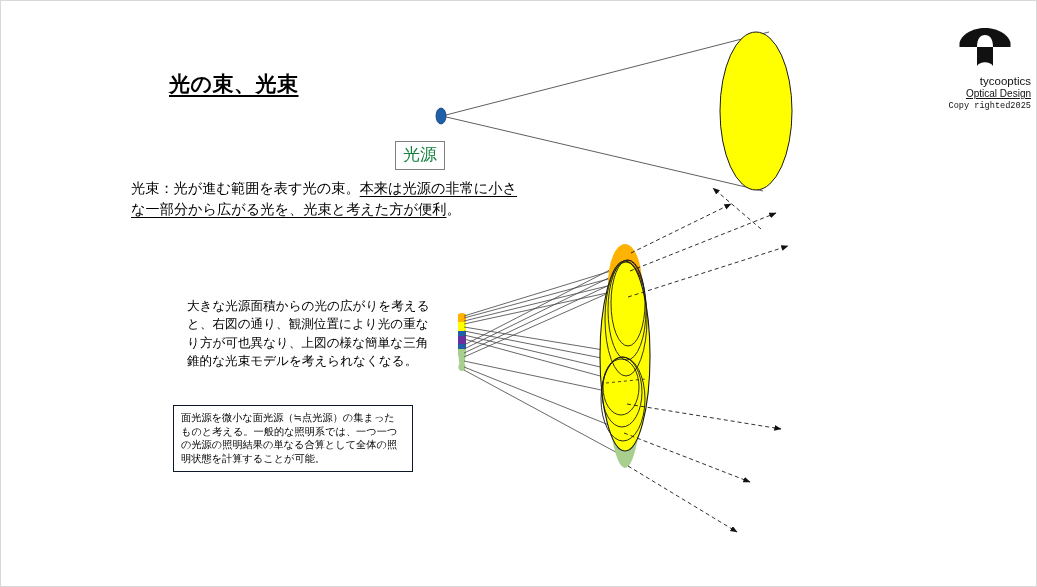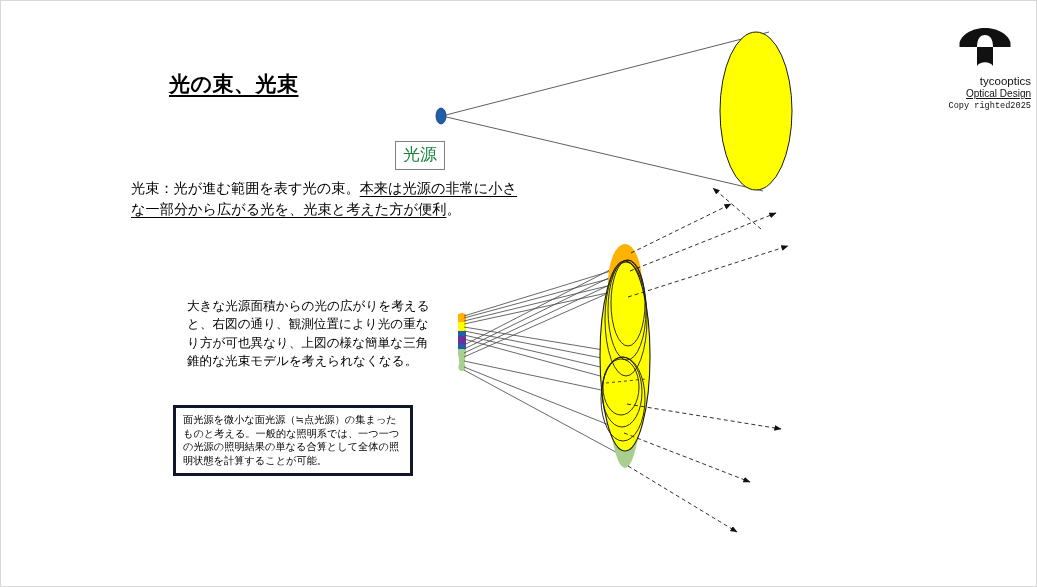--- a/index.html
+++ b/index.html
@@ -66,21 +66,21 @@
     font-size:12.6px;
     line-height:18.4px;
     color:#000;
   }
 
   .note-box{
     position:absolute;
     left:172px; top:404px;
     width:240px;
     padding:5px 7px 6px 7px;
-    border:3px solid #0f172a;
+    border:1px solid #0f172a;
     background:#ffffff;
     font-size:10.2px;
     line-height:13.6px;
     color:#000;
     box-sizing:border-box;
   }
 
   
   .logo{
     position:absolute;

